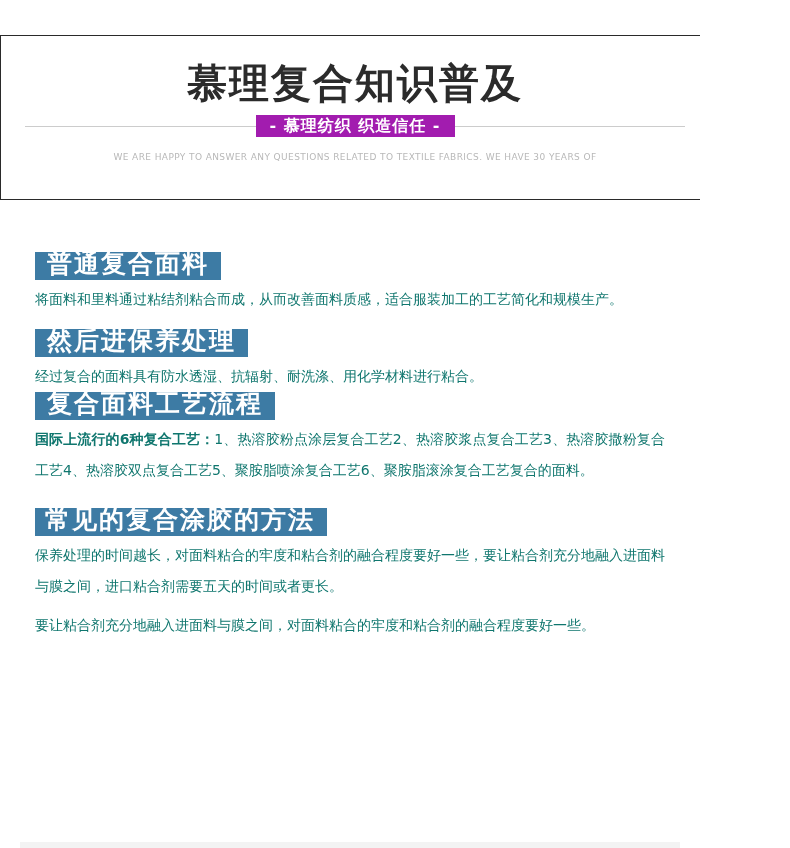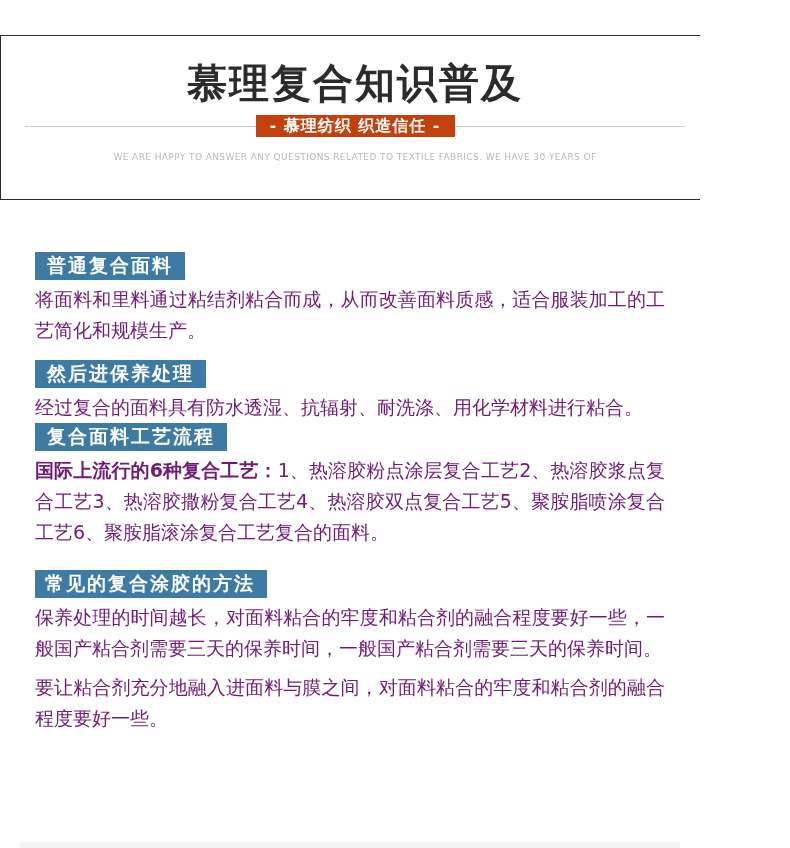--- a/index.html
+++ b/index.html
@@ -45,21 +45,21 @@
     position: absolute;
     left: 24px;
     right: 24px;
     top: 11px;
     height: 1px;
     background: #cccccc;
   }
   .header-badge {
     position: relative;
     display: inline-block;
-    background: #c2410c;
+    background: #a21caf;
     color: #ffffff;
     font-size: 16px;
     font-weight: bold;
     line-height: 22px;
     padding: 0 14px;
     letter-spacing: 1px;
   }
   .tagline {
     margin-top: 8px;
     font-size: 9px;
@@ -69,32 +69,32 @@
   }
 
   
   .content {
     margin: 0 35px;
   }
   .section-heading {
     display: inline-block;
     background: #3d7ba4;
     color: #ffffff;
-    font-family: Liberation Sans, sans-serif;
+    font-family: Liberation Mono, monospace;
     font-weight: bold;
-    font-size: 19px;
+    font-size: 25px;
     line-height: 22px;
     padding: 3px 12px;
     letter-spacing: 2px;
   }
   .section p {
     margin: 4px 0 0 0;
-    font-size: 19px;
+    font-size: 14px;
     line-height: 31px;
-    color: #701a75;
+    color: #0f766e;
     text-align: justify;
   }
   .lead-bold { font-weight: bold; }
 
   .section-1 .section-heading { margin-top: 52px; }
   .section-2 .section-heading { margin-top: 14px; }
   .section-3 .section-heading { }
   .section-4 .section-heading { margin-top: 22px; padding-left: 10px; }
   .section-4 p { margin-bottom: 8px; }
   .section-4 p:last-child { margin-bottom: 0; }
@@ -137,21 +137,21 @@
       <p>经过复合的面料具有防水透湿、抗辐射、耐洗涤、用化学材料进行粘合。</p>
     </div>
 
     <div class="section section-3">
       <div class="section-heading">复合面料工艺流程</div>
       <p><span class="lead-bold">国际上流行的6种复合工艺：</span><span>1、热溶胶粉点涂层复合工艺2、热溶胶浆点复合工艺3、热溶胶撒粉复合工艺4、热溶胶双点复合工艺5、聚胺脂喷涂复合工艺6、聚胺脂滚涂复合工艺复合的面料。</span></p>
     </div>
 
     <div class="section section-4">
       <div class="section-heading">常见的复合涂胶的方法</div>
-      <p>保养处理的时间越长，对面料粘合的牢度和粘合剂的融合程度要好一些，一般国产粘合剂需要三天的保养时间，一般国产粘合剂需要三天的保养时间。</p>
+      <p>保养处理的时间越长，对面料粘合的牢度和粘合剂的融合程度要好一些，要让粘合剂充分地融入进面料与膜之间，进口粘合剂需要五天的时间或者更长。</p>
       <p>要让粘合剂充分地融入进面料与膜之间，对面料粘合的牢度和粘合剂的融合程度要好一些。</p>
     </div>
 
   </div>
 
   <div class="bottom-strip"></div>
 
 </div>
 
 </body></html>

